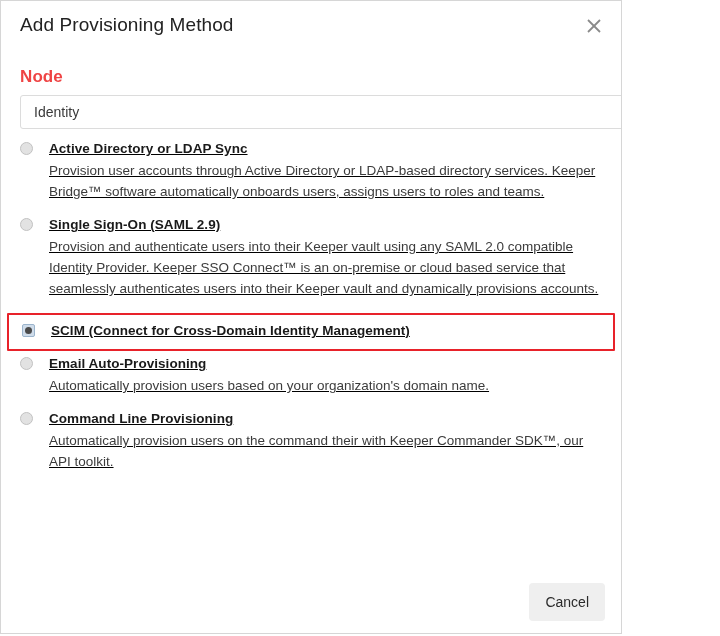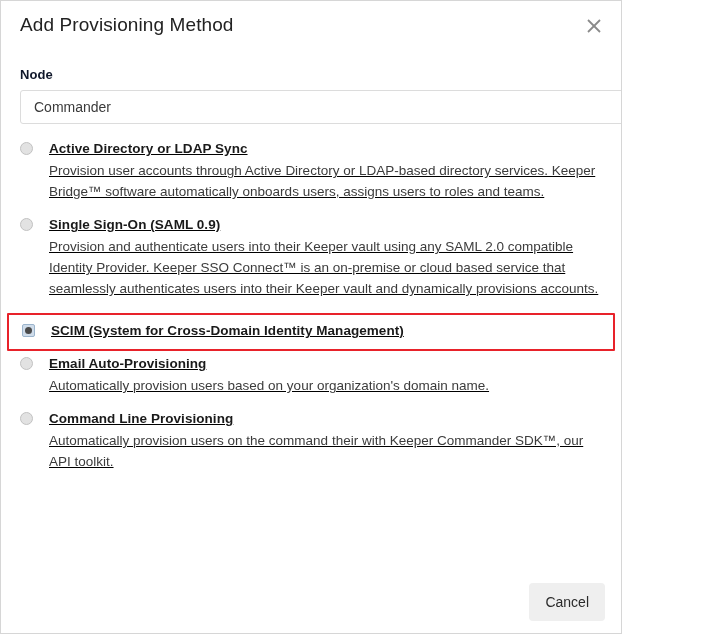--- a/index.html
+++ b/index.html
@@ -53,23 +53,23 @@
   .close-button svg { display: block; }
 
   
   .field-block {
     position: absolute;
     left: 19px;
     top: 66px;
     width: 680px;
   }
   .field-label {
-    font-size: 13px;
+    font-size: 17px;
     font-weight: bold;
-    color: #0f172a;
+    color: #ef4444;
     margin-bottom: 8px;
     letter-spacing: 0.1px;
   }
   .select-wrap {
     position: relative;
     height: 34px;
     border: 1px solid #dcdcdc;
     border-radius: 3px;
     background: #ffffff;
     box-sizing: border-box;
@@ -211,47 +211,47 @@
           <line x1="3" y1="3" x2="15" y2="15" stroke="#8a8a8a" stroke-width="1.8"></line>
           <line x1="15" y1="3" x2="3" y2="15" stroke="#8a8a8a" stroke-width="1.8"></line>
         </svg>
       </span>
     </button>
   </div>
 
   <div class="field-block">
     <div class="field-label">Node</div>
     <div class="select-wrap">
-      <span class="select-value">Commander</span>
+      <span class="select-value">Identity</span>
       <span class="select-caret"></span>
     </div>
   </div>
 
   <div class="options">
 
     <div class="option-row">
       <div class="option-inner">
         <span class="radio"></span>
         <div class="option-title">Active Directory or LDAP Sync</div>
         <div class="option-desc">Provision user accounts through Active Directory or LDAP-based directory services. Keeper Bridge™ software automatically onboards users, assigns users to roles and teams.</div>
       </div>
     </div>
 
     <div class="option-row">
       <div class="option-inner">
         <span class="radio"></span>
-        <div class="option-title">Single Sign-On (SAML 0.9)</div>
+        <div class="option-title">Single Sign-On (SAML 2.9)</div>
         <div class="option-desc">Provision and authenticate users into their Keeper vault using any SAML 2.0 compatible Identity Provider. Keeper SSO Connect™ is an on-premise or cloud based service that seamlessly authenticates users into their Keeper vault and dynamically provisions accounts.</div>
       </div>
     </div>
 
     <div class="option-row highlighted">
       <div class="option-inner">
         <span class="radio checked"></span>
-        <div class="option-title">SCIM (System for Cross-Domain Identity Management)</div>
+        <div class="option-title">SCIM (Connect for Cross-Domain Identity Management)</div>
       </div>
     </div>
 
     <div class="option-row">
       <div class="option-inner">
         <span class="radio"></span>
         <div class="option-title">Email Auto-Provisioning</div>
         <div class="option-desc">Automatically provision users based on your organization's domain name.</div>
       </div>
     </div>

